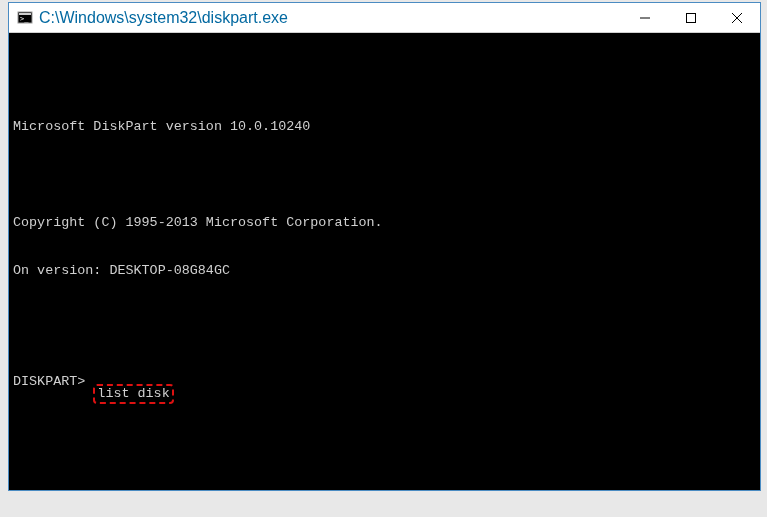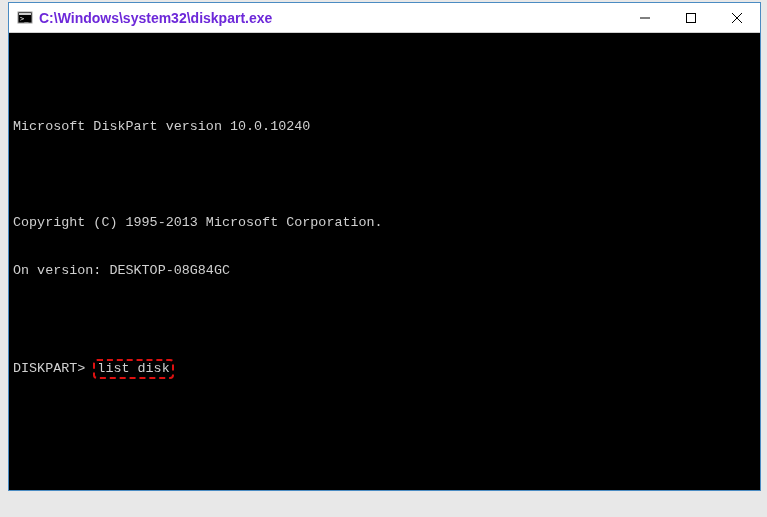--- a/index.html
+++ b/index.html
@@ -31,24 +31,23 @@
     }
     .title-icon {
       width: 16px;
       height: 16px;
       margin-left: 8px;
       margin-right: 6px;
       position: relative;
     }
     .title-icon svg { display: block; }
     .title-text {
-      font-size: 14px;
-      color: #6d28d9;
+      font-size: 16px;
+      color: #0369a1;
       flex: 1;
-      font-weight: bold;
     }
     .win-controls {
       display: flex;
       height: 100%;
     }
     .win-btn {
       width: 46px;
       height: 100%;
       display: flex;
       align-items: center;
@@ -71,20 +70,21 @@
       overflow: hidden;
     }
     .line { display: block; }
     .prompt-line { display: flex; align-items: center; text-align: right; }
     .prompt-text { white-space: pre; }
     .highlight-box {
       border: 2px dashed #d11;
       border-radius: 4px;
       padding: 0 2px;
       display: inline-block;
+      margin-top: 25px;
     }
     .blank { height: 16px; }
   </style>
 </head>
 <body>
 
 <div class="window">
   <div class="title-bar">
     <span class="title-icon">
       <svg width="16" height="16" viewBox="0 0 16 16">

